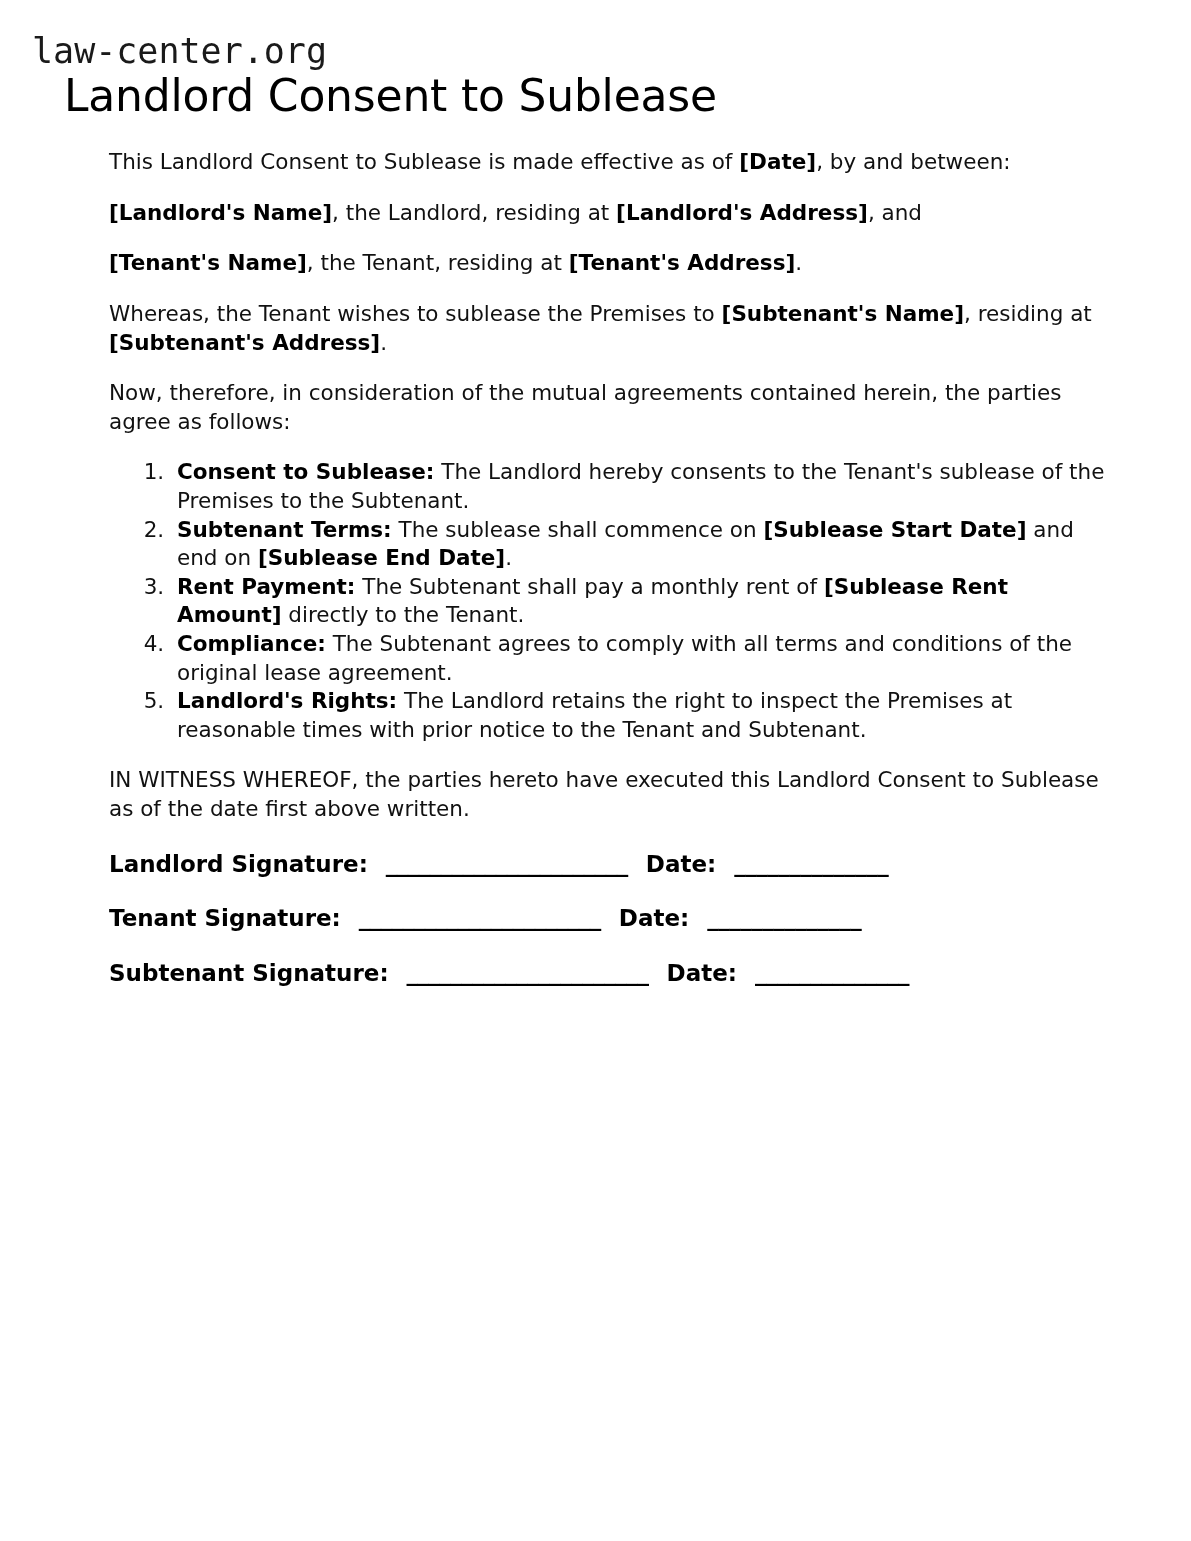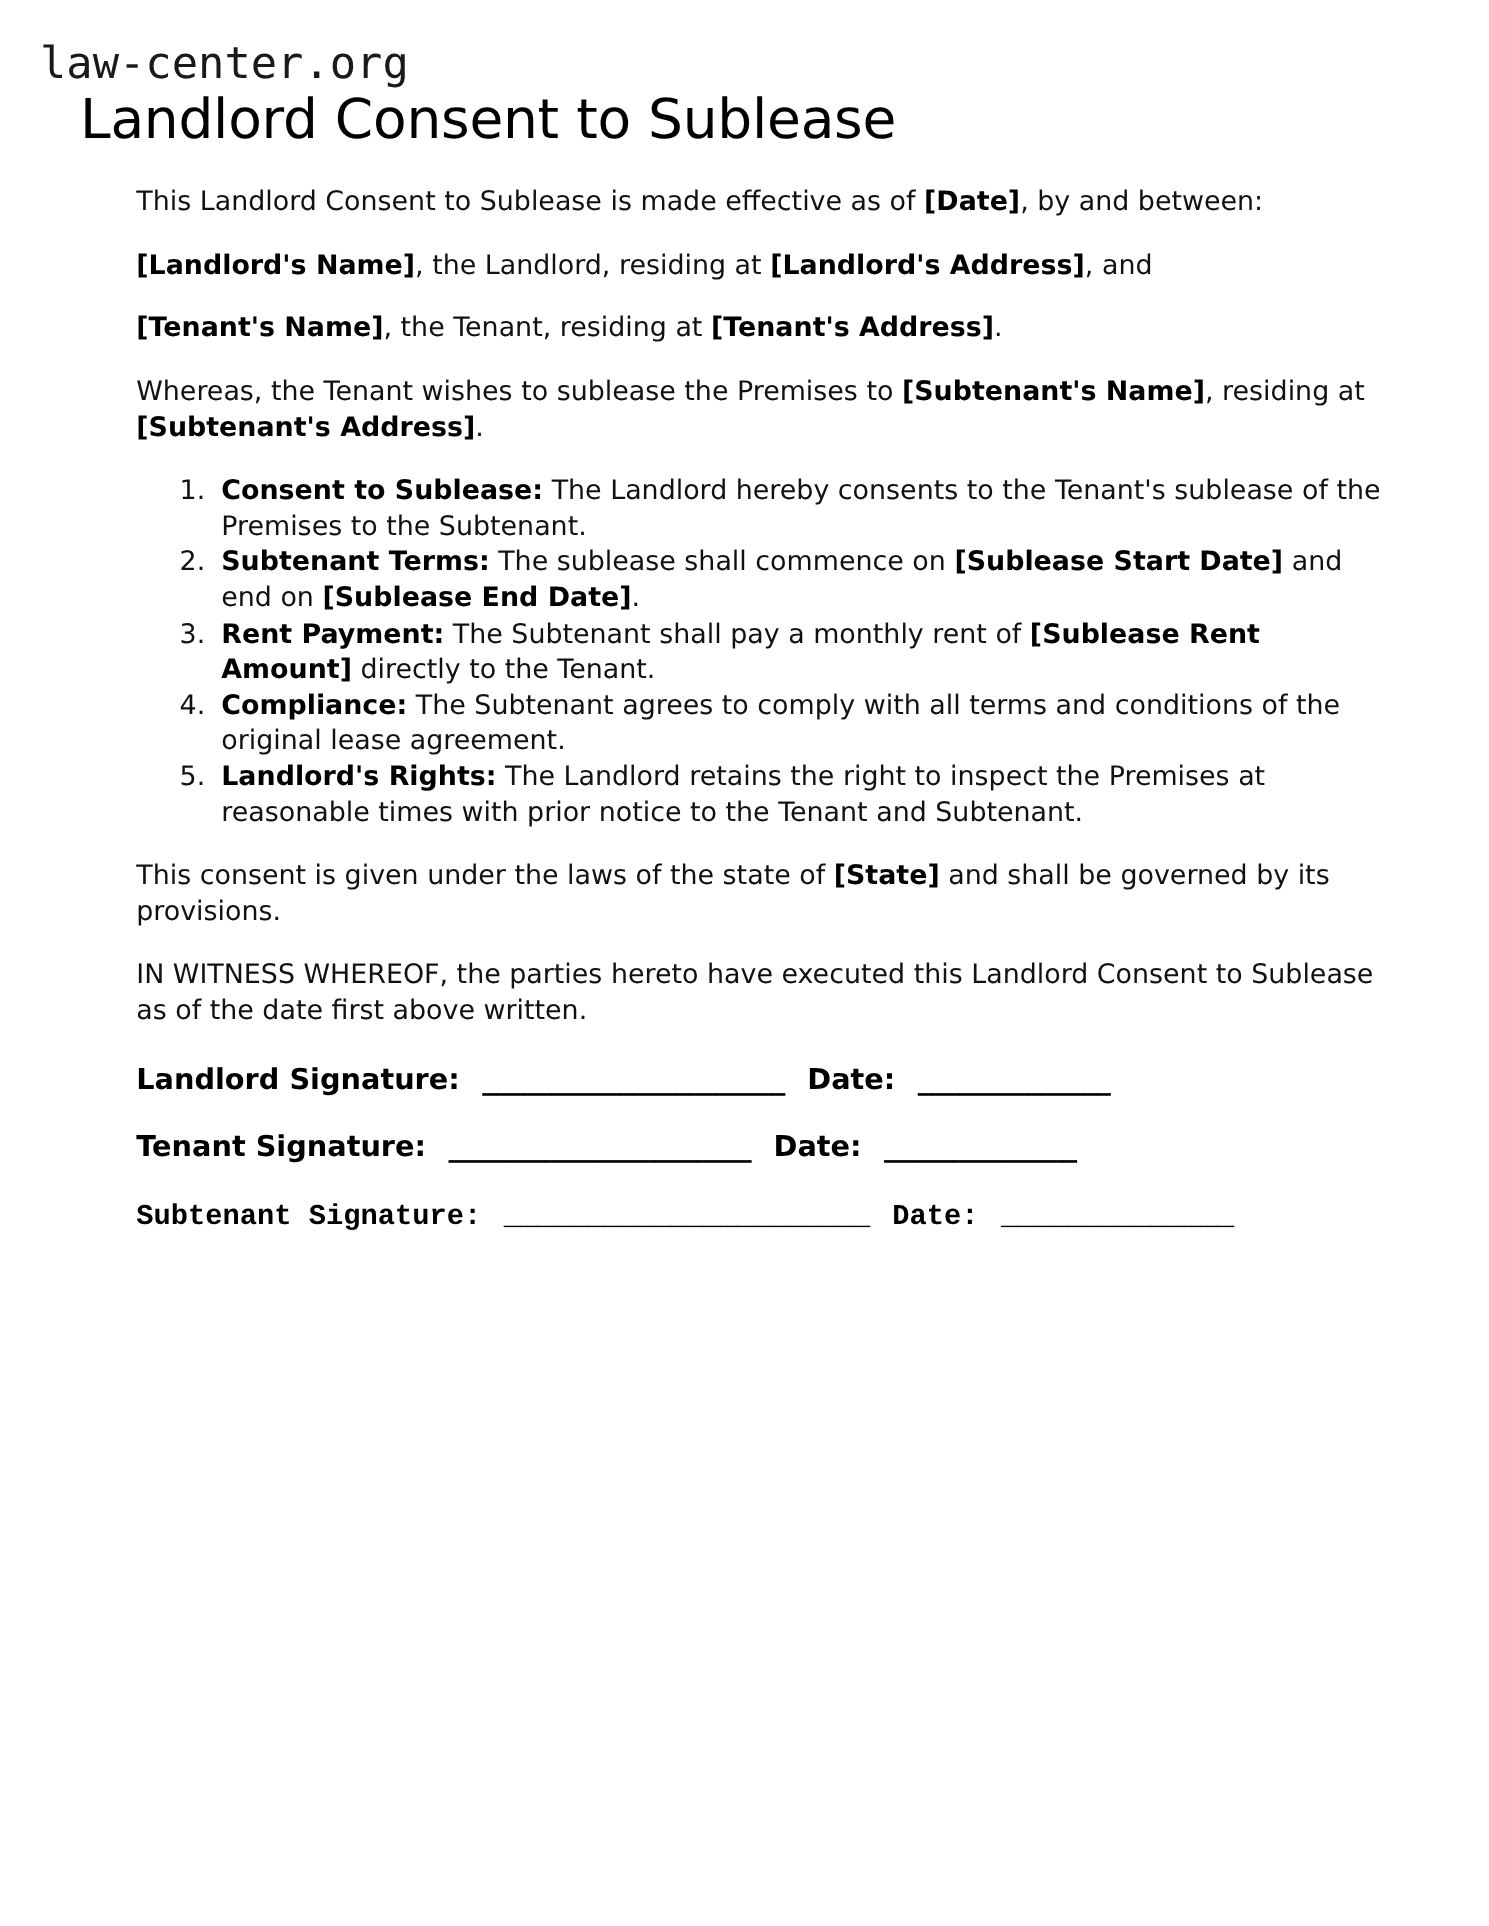--- a/index.html
+++ b/index.html
@@ -83,21 +83,20 @@
   .sig-row {
     font-size: 23px;
     font-weight: bold;
     color: #000000;
     margin-bottom: 25px;
     white-space: nowrap;
     line-height: 1.3;
   }
   .sig-row:last-child {
     margin-bottom: 0;
-    font-family: Liberation Mono, monospace;
   }
   .sig-gap {
     display: inline-block;
     width: 18px;
   }
   .blank {
     font-weight: bold;
     letter-spacing: -0.5px;
   }
 </style>
@@ -113,30 +112,30 @@
 
     <p><span>This Landlord Consent to Sublease is made effective as of </span><b>[Date]</b><span>, by and between:</span></p>
 
     <p><b>[Landlord's Name]</b><span>, the Landlord, residing at </span><b>[Landlord's Address]</b><span>, and</span></p>
 
     <p><b>[Tenant's Name]</b><span>, the Tenant, residing at </span><b>[Tenant's Address]</b><span>.</span></p>
 
 
     <p><span>Whereas, the Tenant wishes to sublease the Premises to </span><b>[Subtenant's Name]</b><span>, residing at </span><b>[Subtenant's Address]</b><span>.</span></p>
 
+    <p>Now, therefore, in consideration of the mutual agreements contained herein, the parties agree as follows:</p>
 
     <ol class="terms">
       <li><b>Consent to Sublease:</b><span> The Landlord hereby consents to the Tenant's sublease of the Premises to the Subtenant.</span></li>
       <li><b>Subtenant Terms:</b><span> The sublease shall commence on </span><b>[Sublease Start Date]</b><span> and end on </span><b>[Sublease End Date]</b><span>.</span></li>
       <li><b>Rent Payment:</b><span> The Subtenant shall pay a monthly rent of </span><b>[Sublease Rent Amount]</b><span> directly to the Tenant.</span></li>
       <li><b>Compliance:</b><span> The Subtenant agrees to comply with all terms and conditions of the original lease agreement.</span></li>
       <li><b>Landlord's Rights:</b><span> The Landlord retains the right to inspect the Premises at reasonable times with prior notice to the Tenant and Subtenant.</span></li>
     </ol>
 
-    <p><span>This consent is given under the laws of the state of </span><b>[State]</b><span> and shall be governed by its provisions.</span></p>
 
     <p>IN WITNESS WHEREOF, the parties hereto have executed this Landlord Consent to Sublease as of the date first above written.</p>
 
     <div class="sig-block">
       <div class="sig-row"><span>Landlord Signature:</span><span class="sig-gap"></span><span class="blank">______________________</span><span class="sig-gap"></span><span>Date:</span><span class="sig-gap"></span><span class="blank">______________</span></div>
 
       <div class="sig-row"><span>Tenant Signature:</span><span class="sig-gap"></span><span class="blank">______________________</span><span class="sig-gap"></span><span>Date:</span><span class="sig-gap"></span><span class="blank">______________</span></div>
 
       <div class="sig-row"><span>Subtenant Signature:</span><span class="sig-gap"></span><span class="blank">______________________</span><span class="sig-gap"></span><span>Date:</span><span class="sig-gap"></span><span class="blank">______________</span></div>
     </div>

